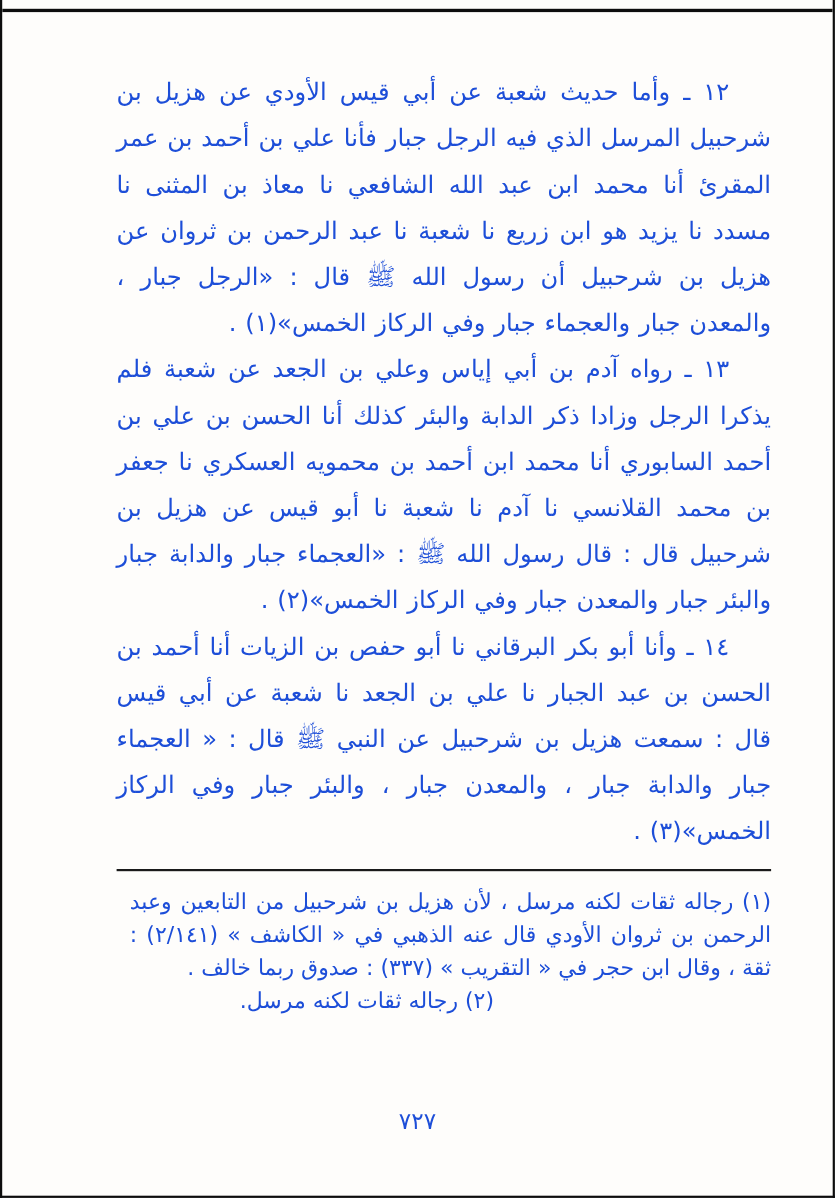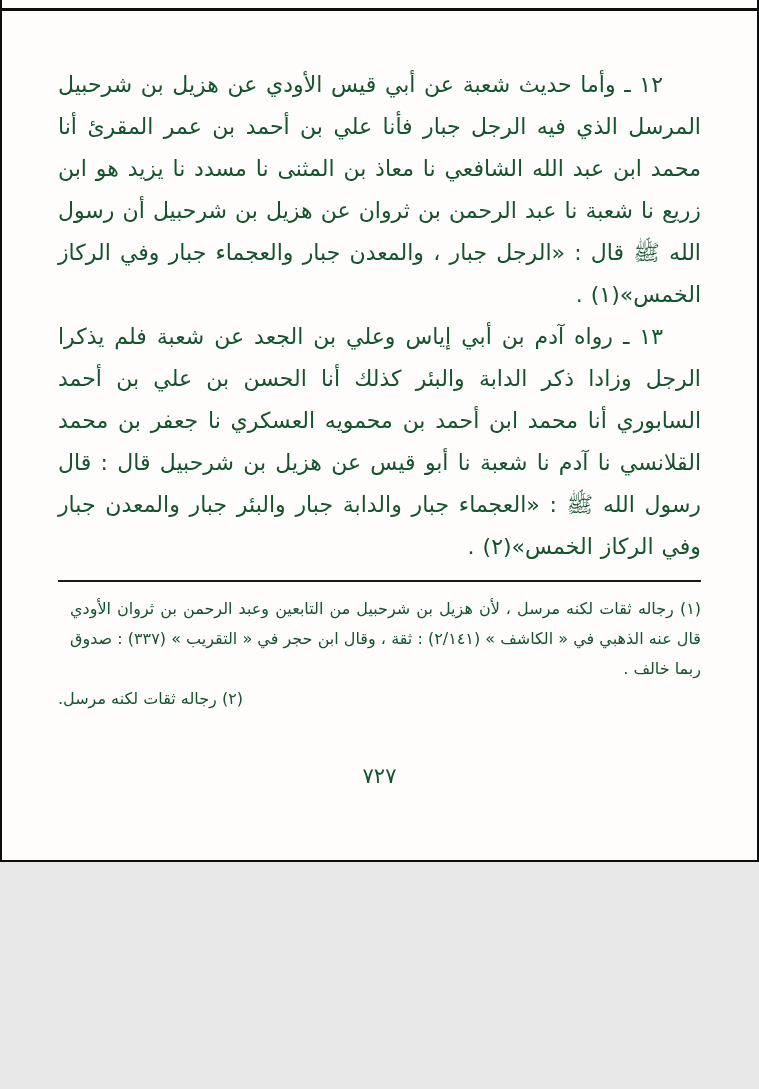--- a/index.html
+++ b/index.html
@@ -3,31 +3,32 @@
 <meta charset="utf-8">
 <style>
   html, body {
     margin: 0;
     padding: 0;
     background: #e8e8e8;
   }
   .page {
     position: relative;
     width: 759px;
-    height: 862px;
+    height: 1089px;
     margin: 0 auto;
     background: #fefdfb;
     box-sizing: border-box;
     border-left: 2px solid #0d0d0d;
     border-right: 2px solid #0d0d0d;
     border-bottom: 2px solid #0d0d0d;
     overflow: hidden;
     direction: rtl;
     font-family: "DejaVu Sans", sans-serif;
-    color: #14532d;
+    color: #1d4ed8;
+    padding-left: 48px;
   }
   
   .page::before {
     content: "";
     position: absolute;
     top: 8px;
     left: 0;
     right: 0;
     height: 3px;
     background: #0d0d0d;
@@ -43,49 +44,50 @@
     text-indent: 38px;
     word-spacing: 1px;
   }
   .footnotes {
     margin: 12px 56px 0 56px;
     border-top: 2px solid #1a1a1a;
     padding-top: 12px;
   }
   .footnote {
     margin: 0;
-    font-size: 16px;
+    font-size: 20px;
     line-height: 30px;
   }
   .footnote.long {
     text-align: justify;
     padding-left: 12px;
   }
   .footnote.short {
-    text-align: left;
+    text-align: center;
     padding-right: 140px;
   }
   .page-number {
     position: absolute;
-    bottom: 72px;
+    bottom: 56px;
     left: 0;
     right: 0;
     text-align: center;
     font-size: 21px;
     letter-spacing: 2px;
   }
 </style>
 </head>
 <body>
 
 <div class="page">
 
   <div class="content">
     <p class="para">١٢ ـ وأما حديث شعبة عن أبي قيس الأودي عن هزيل بن شرحبيل المرسل الذي فيه الرجل جبار فأنا علي بن أحمد بن عمر المقرئ أنا محمد ابن عبد الله الشافعي نا معاذ بن المثنى نا مسدد نا يزيد هو ابن زريع نا شعبة نا عبد الرحمن بن ثروان عن هزيل بن شرحبيل أن رسول الله ﷺ قال : «الرجل جبار ، والمعدن جبار والعجماء جبار وفي الركاز الخمس»(١) .</p>
     <p class="para">١٣ ـ رواه آدم بن أبي إياس وعلي بن الجعد عن شعبة فلم يذكرا الرجل وزادا ذكر الدابة والبئر كذلك أنا الحسن بن علي بن أحمد السابوري أنا محمد ابن أحمد بن محمويه العسكري نا جعفر بن محمد القلانسي نا آدم نا شعبة نا أبو قيس عن هزيل بن شرحبيل قال : قال رسول الله ﷺ : «العجماء جبار والدابة جبار والبئر جبار والمعدن جبار وفي الركاز الخمس»(٢) .</p>
+    <p class="para">١٤ ـ وأنا أبو بكر البرقاني نا أبو حفص بن الزيات أنا أحمد بن الحسن بن عبد الجبار نا علي بن الجعد نا شعبة عن أبي قيس قال : سمعت هزيل بن شرحبيل عن النبي ﷺ قال : « العجماء جبار والدابة جبار ، والمعدن جبار ، والبئر جبار وفي الركاز الخمس»(٣) .</p>
   </div>
 
   <div class="footnotes">
     <p class="footnote long">(١) رجاله ثقات لكنه مرسل ، لأن هزيل بن شرحبيل من التابعين وعبد الرحمن بن ثروان الأودي قال عنه الذهبي في « الكاشف » (٢/١٤١) : ثقة ، وقال ابن حجر في « التقريب » (٣٣٧) : صدوق ربما خالف .</p>
     <p class="footnote short">(٢) رجاله ثقات لكنه مرسل.</p>
   </div>
 
   <div class="page-number">٧٢٧</div>
 
 </div>

